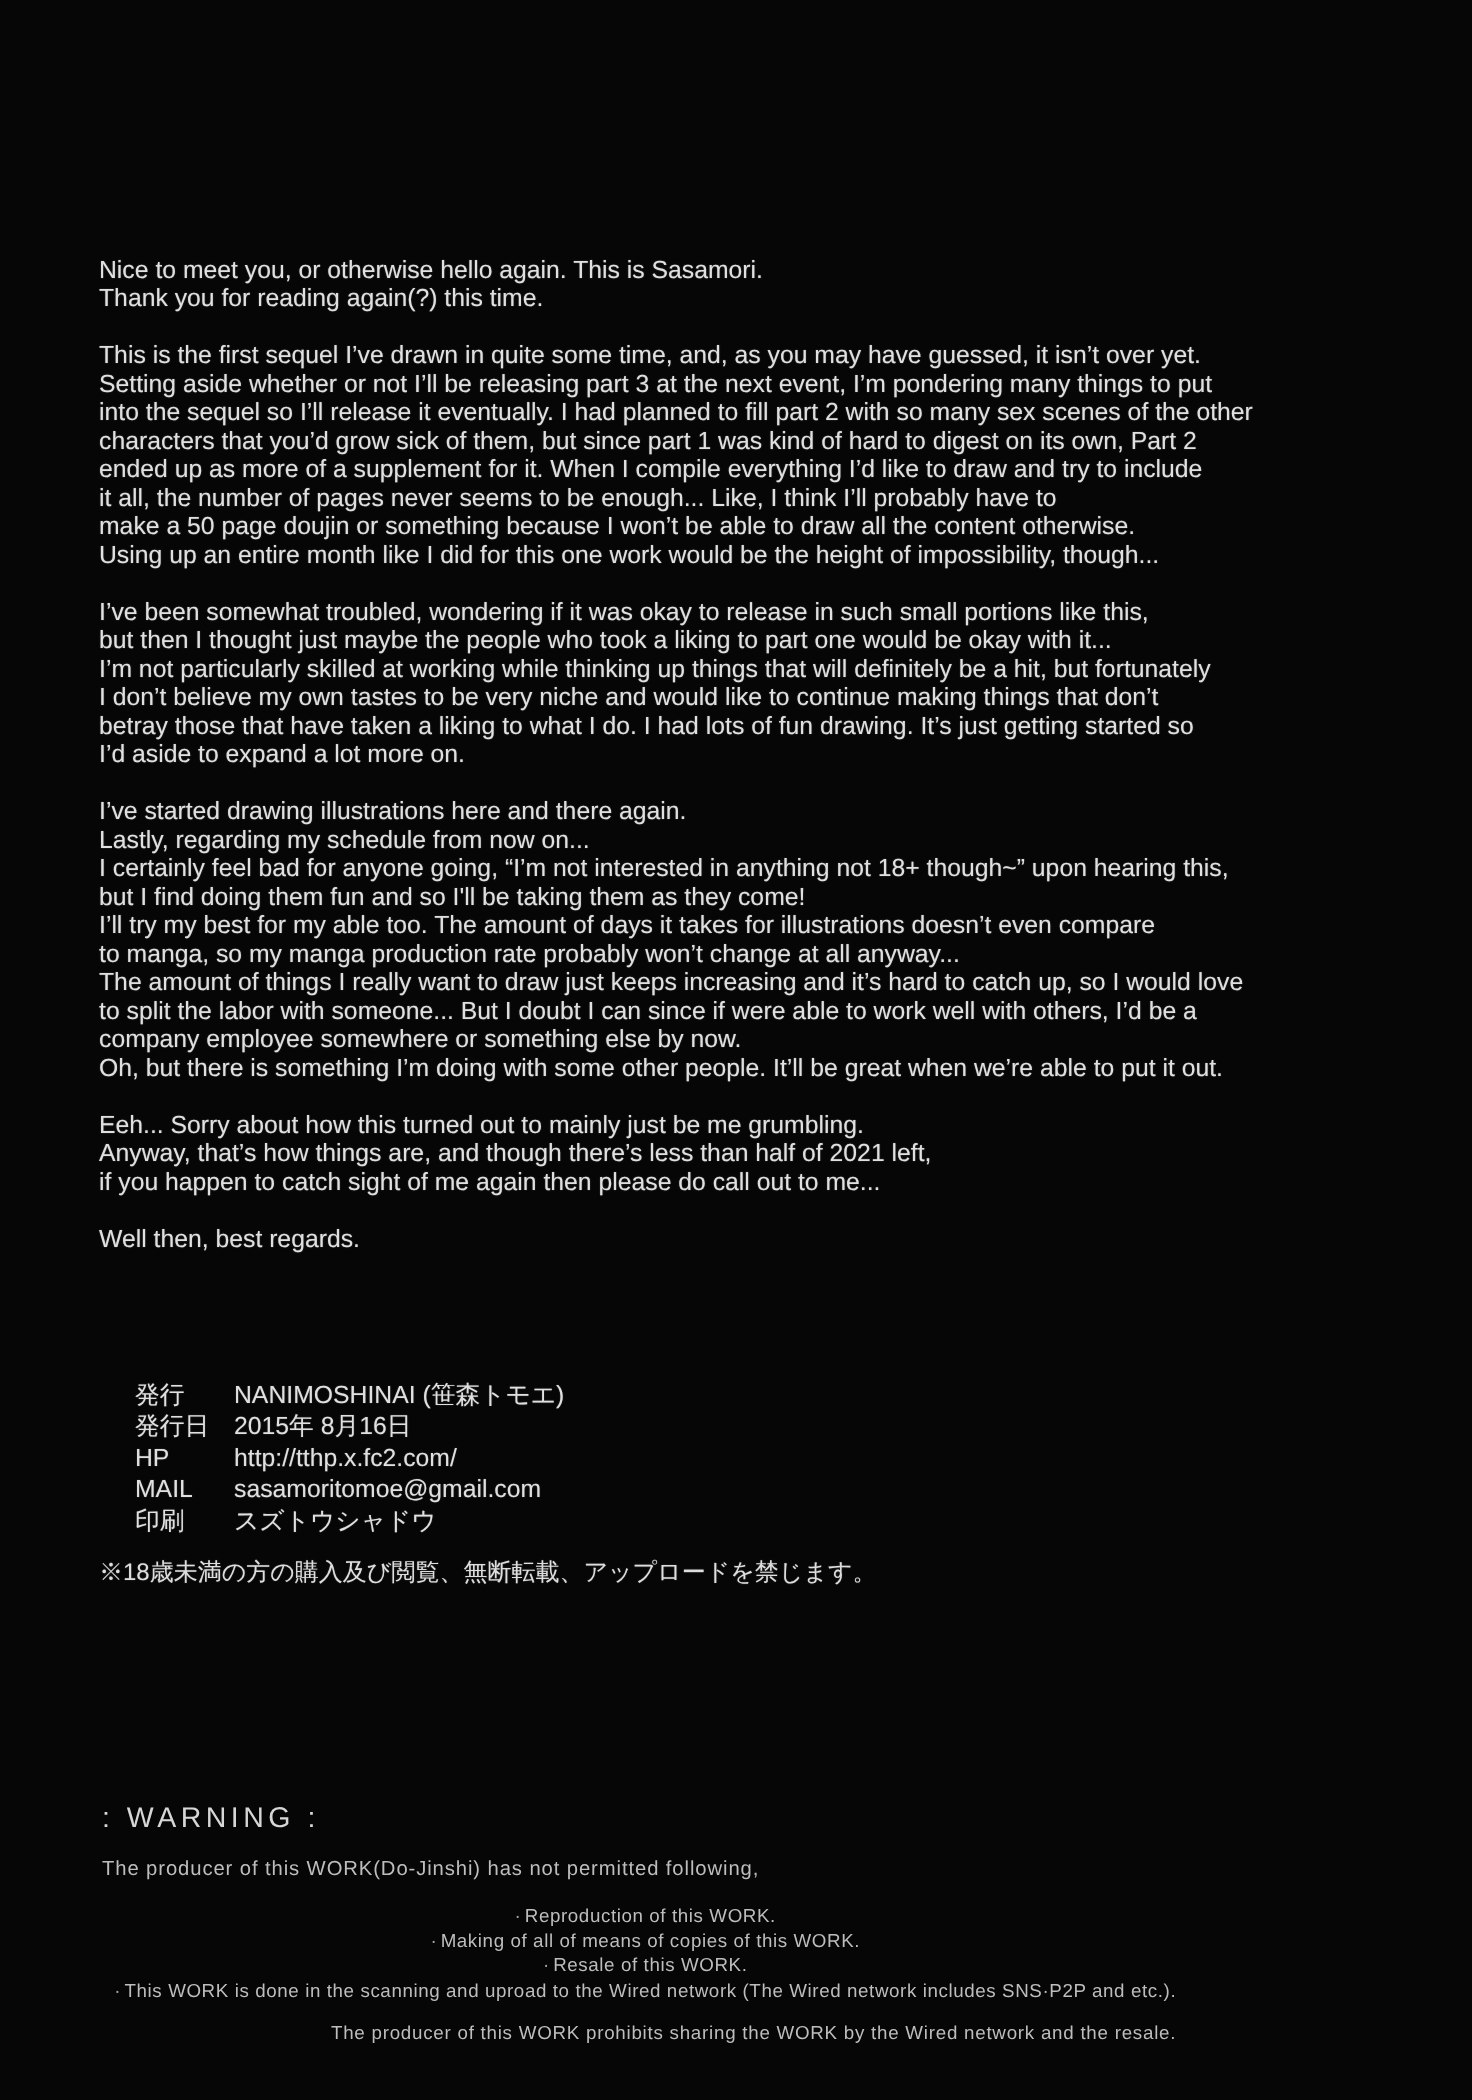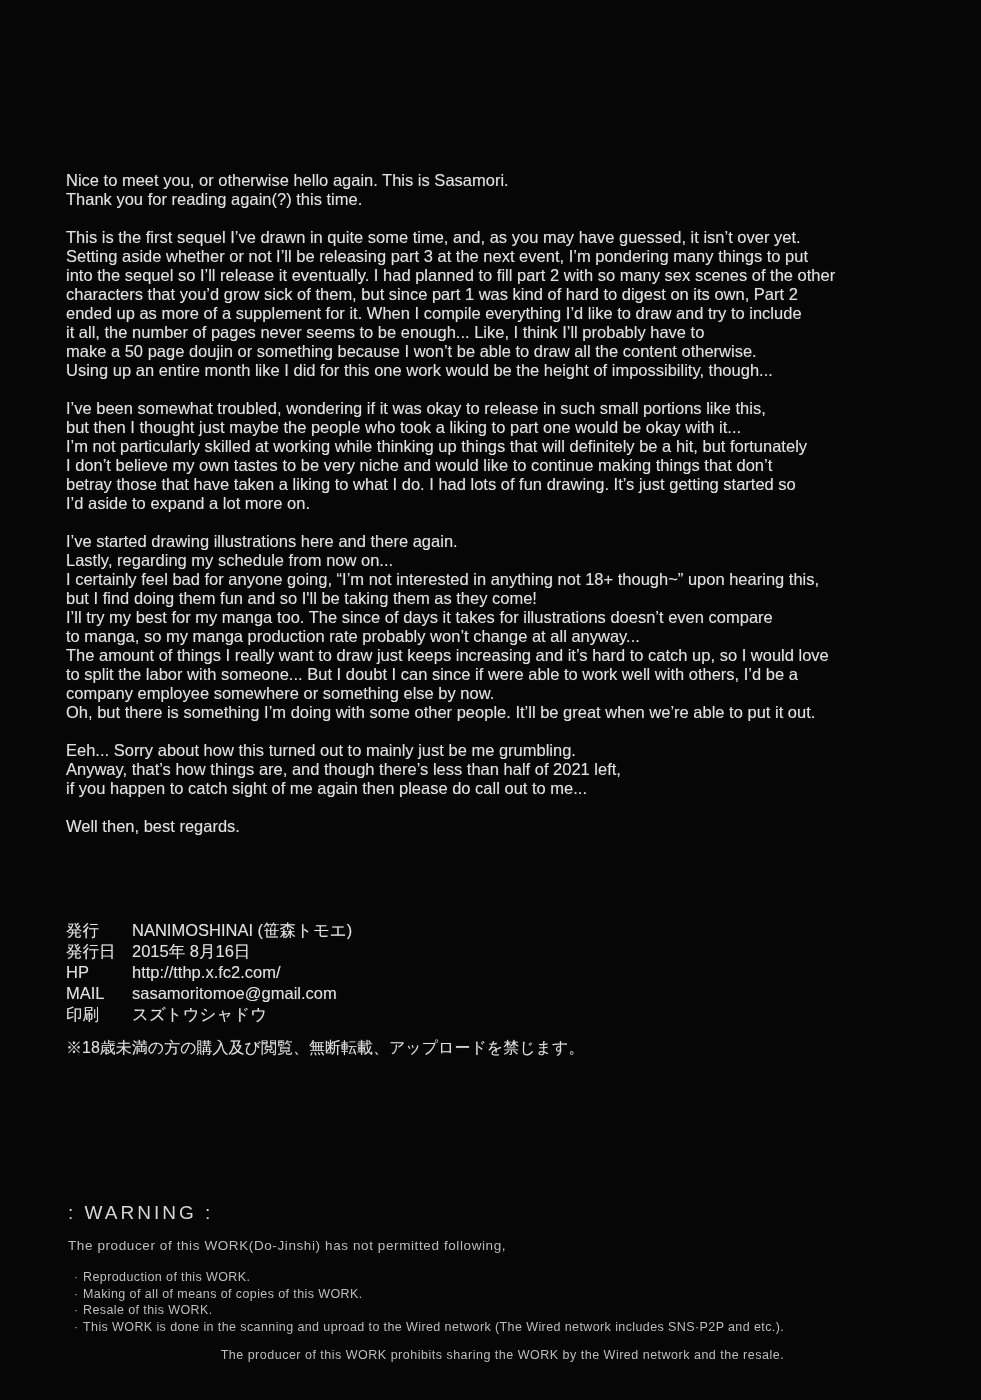--- a/index.html
+++ b/index.html
@@ -27,21 +27,21 @@
   .colophon {
     position: absolute;
     left: 66px;
     top: 920px;
     color: #e0e0e0;
     font-size: 16.5px;
     line-height: 21px;
     text-shadow: 0 0 1px rgba(255,255,255,0.3);
   }
   .colophon .row { display: flex; }
-  .colophon .label { width: 66px; flex: 0 0 66px; }
+  .colophon .label { width: 66px; flex: 0 0 66px; margin-left: 24px; }
   .colophon .value { white-space: nowrap; }
   .age-notice {
     position: absolute;
     left: 66px;
     top: 1038px;
     color: #dedede;
     font-size: 16px;
     white-space: nowrap;
     text-shadow: 0 0 1px rgba(255,255,255,0.3);
   }
@@ -64,20 +64,21 @@
     letter-spacing: 0.6px;
     margin: 0 0 16px 0;
     white-space: nowrap;
   }
   .warning-list { list-style: none; margin: 0 0 0 6px; padding: 0; }
   .warning-list li {
     font-size: 12.5px;
     line-height: 16.5px;
     letter-spacing: 0.4px;
     white-space: nowrap;
+    text-align: center;
   }
   .warning-list .bullet { display: inline-block; width: 9px; color: #a9a9a9; }
   .warning-footer {
     font-size: 12.5px;
     letter-spacing: 0.5px;
     margin-top: 13px;
     white-space: nowrap;
     text-align: right;
   }
 </style>
@@ -107,21 +108,21 @@
       <span class="line">I’m not particularly skilled at working while thinking up things that will definitely be a hit, but fortunately</span>
       <span class="line">I don’t believe my own tastes to be very niche and would like to continue making things that don’t</span>
       <span class="line">betray those that have taken a liking to what I do. I had lots of fun drawing. It’s just getting started so</span>
       <span class="line">I’d aside to expand a lot more on.</span>
     </p>
     <p>
       <span class="line">I’ve started drawing illustrations here and there again.</span>
       <span class="line">Lastly, regarding my schedule from now on...</span>
       <span class="line">I certainly feel bad for anyone going, “I’m not interested in anything not 18+ though~” upon hearing this,</span>
       <span class="line">but I find doing them fun and so I'll be taking them as they come!</span>
-      <span class="line">I’ll try my best for my manga too. The since of days it takes for illustrations doesn’t even compare</span>
+      <span class="line">I’ll try my best for my able too. The amount of days it takes for illustrations doesn’t even compare</span>
       <span class="line">to manga, so my manga production rate probably won’t change at all anyway...</span>
       <span class="line">The amount of things I really want to draw just keeps increasing and it’s hard to catch up, so I would love</span>
       <span class="line">to split the labor with someone... But I doubt I can since if were able to work well with others, I’d be a</span>
       <span class="line">company employee somewhere or something else by now.</span>
       <span class="line">Oh, but there is something I’m doing with some other people. It’ll be great when we’re able to put it out.</span>
     </p>
     <p>
       <span class="line">Eeh... Sorry about how this turned out to mainly just be me grumbling.</span>
       <span class="line">Anyway, that’s how things are, and though there’s less than half of 2021 left,</span>
       <span class="line">if you happen to catch sight of me again then please do call out to me...</span>

